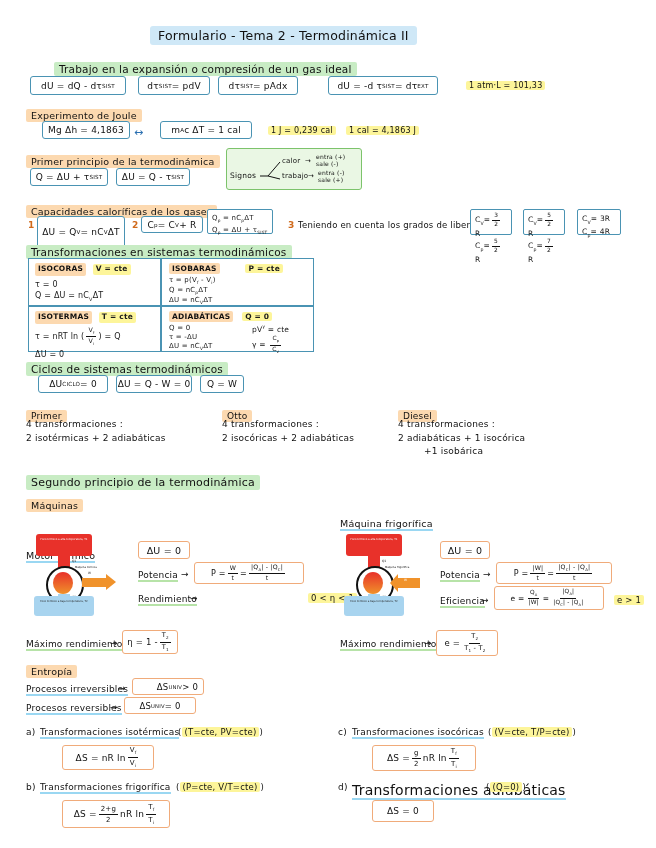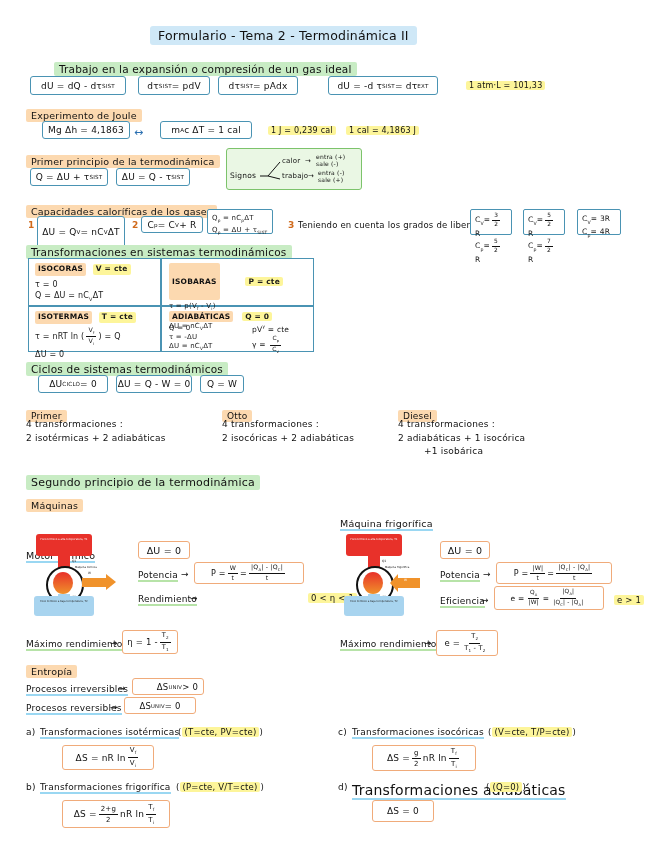--- a/index.html
+++ b/index.html
@@ -182,21 +182,21 @@
   <div class="hline" style="left:28px;top:305px;width:286px;"></div>
 
   <div class="tbl-cell hw" style="left:30px;top:259px;width:130px;height:48px;">
     <span class="h-orange cell-h" style="font-size:7.5px;padding:1px 3px;">ISOCORAS</span>
     <span class="h-yellow cell-h" style="font-size:7.5px;margin-left:4px;">V = cte</span>
     <div style="margin-top:3px;">τ = 0</div>
     <div>Q = ΔU = nC<sub>V</sub>ΔT</div>
   </div>
 
   <div class="tbl-cell hw" style="left:164px;top:259px;width:150px;height:46px;line-height:1.25;">
-    <span class="h-orange cell-h" style="font-size:7.5px;padding:14px 3px;">ISOBARAS</span>
+    <span class="h-orange cell-h" style="font-size:7.5px;padding:1px 3px;">ISOBARAS</span>
     <span class="h-yellow cell-h" style="font-size:7.5px;margin-left:23px;">P = cte</span>
     <div style="margin-top:2px;font-size:7px;">τ = p(V<sub>f</sub> - V<sub>i</sub>)</div>
     <div style="font-size:7px;">Q = nC<sub>p</sub>ΔT</div>
     <div style="font-size:7px;">ΔU = nC<sub>V</sub>ΔT</div>
   </div>
 
   <div class="tbl-cell hw" style="left:30px;top:307px;width:130px;height:44px;">
     <span class="h-orange cell-h" style="font-size:7.5px;padding:1px 3px;">ISOTERMAS</span>
     <span class="h-yellow cell-h" style="font-size:7.5px;margin-left:4px;">T = cte</span>
     <div style="margin-top:3px;">

